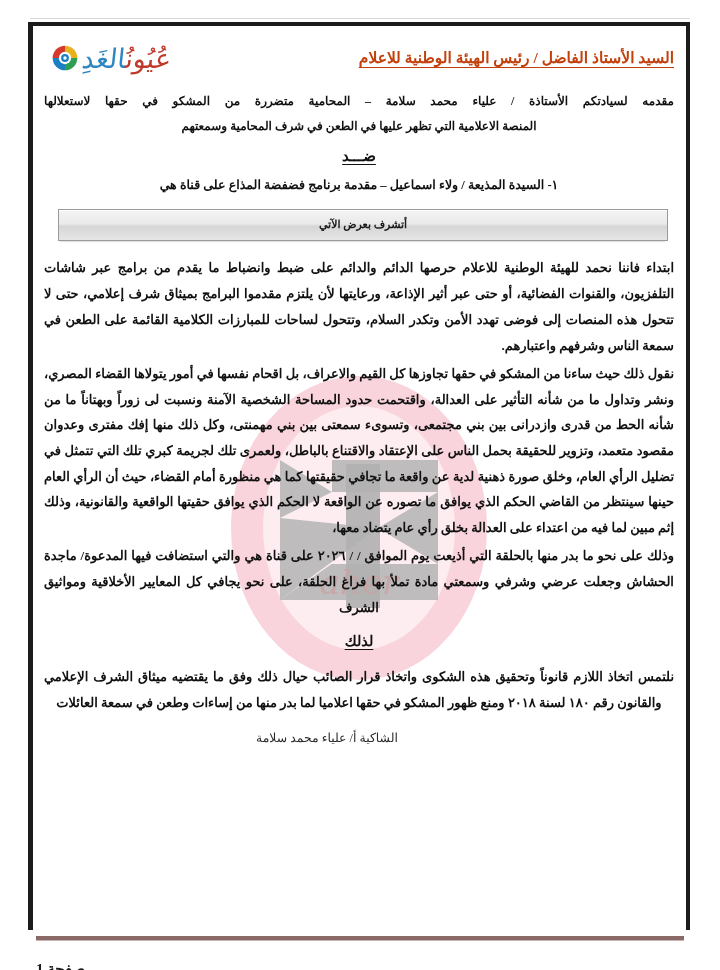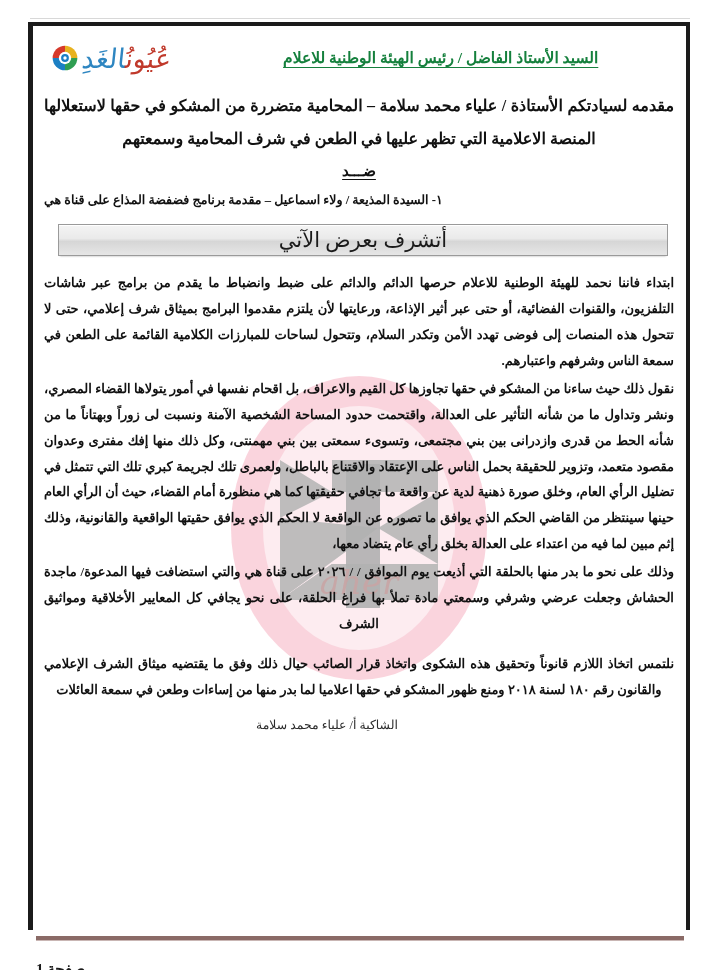--- a/index.html
+++ b/index.html
@@ -70,36 +70,35 @@
     font-size:27px;line-height:1;
     letter-spacing:-1px;
     white-space:nowrap;
     transform:skewX(-6deg);
   }
   .logo-word .red{color:#c0392b;}
   .logo-word .blue{color:#2e86c1;}
 
   .head-title{
     flex:1;
-    text-align:center;
     font-weight:bold;
     font-size:15.5px;
     text-decoration:underline;
     text-underline-offset:4px;
     letter-spacing:0px;
-    color:#15803d;
+    color:#c2410c;
     white-space:nowrap;
     padding-left:26px;
   }
 
   
   .intro{
     position:relative;z-index:2;
     margin-top:6px;
-    font-size:16px;
+    font-size:12px;
     font-weight:bold;
     line-height:1.95;
     color:#111;
     text-align:justify;
     text-align-last:center;
   }
   .intro .l1{display:block;text-align:justify;text-align-last:justify;}
   .intro .l2{display:block;text-align:center;margin-top:2px;}
 
   .contra{
@@ -110,40 +109,40 @@
     color:#111;
   }
   .contra span{
     text-decoration:underline;
     text-underline-offset:3px;
     letter-spacing:1px;
   }
 
   .defendant{
     position:relative;z-index:2;
-    text-align:left;
+    text-align:center;
     font-size:12.6px;font-weight:bold;
     margin-top:12px;
     color:#111;
   }
 
   
   .banner{
     position:relative;z-index:2;
     margin:16px 6px 0 14px;
     height:30px;
     display:flex;align-items:center;justify-content:center;
     background:linear-gradient(to bottom,#f4f4f4 0%,#eaeaea 45%,#d6d6d6 55%,#e6e6e6 100%);
     border:1px solid #9a9a9a;
     box-shadow:0 1px 0 #ffffff inset, 0 2px 2px -2px rgba(0,0,0,.35);
   }
   .banner-text{
-    font-size:21px;
+    font-size:11px;
     color:#1a1a1a;
-    font-weight:normal;
+    font-weight:bold;
   }
 
   
   .body{
     position:relative;z-index:2;
     margin-top:14px;
     font-size:13px;
     font-weight:bold;
     color:#111;
     line-height:2.00;
@@ -260,20 +259,21 @@
     <div class="banner">
       <span class="banner-text">أتشرف بعرض الآتي</span>
     </div>
 
     <div class="body">
       <p class="para">ابتداء فاننا نحمد للهيئة الوطنية للاعلام حرصها الدائم والدائم على ضبط وانضباط ما يقدم من برامج عبر شاشات التلفزيون، والقنوات الفضائية، أو حتى عبر أثير الإذاعة، ورعايتها لأن يلتزم مقدموا البرامج بميثاق شرف إعلامي، حتى لا تتحول هذه المنصات إلى فوضى تهدد الأمن وتكدر السلام، وتتحول لساحات للمبارزات الكلامية القائمة على الطعن في سمعة الناس وشرفهم واعتبارهم.</p>
       <p class="para tight">نقول ذلك حيث ساءنا من المشكو في حقها تجاوزها كل القيم والاعراف، بل اقحام نفسها في أمور يتولاها القضاء المصري، ونشر وتداول ما من شأنه التأثير على العدالة، واقتحمت حدود المساحة الشخصية الآمنة ونسبت لى زوراً وبهتاناً ما من شأنه الحط من قدرى وازدرانى بين بني مجتمعى، وتسوىء سمعتى بين بني مهمنتى، وكل ذلك منها إفك مفترى وعدوان مقصود متعمد، وتزوير للحقيقة بحمل الناس على الإعتقاد والاقتناع بالباطل، ولعمرى تلك لجريمة كبري تلك التي تتمثل في تضليل الرأي العام، وخلق صورة ذهنية لدية عن واقعة ما تجافي حقيقتها كما هي منظورة أمام القضاء، حيث أن الرأي العام حينها سينتظر من القاضي الحكم الذي يوافق ما تصوره عن الواقعة لا الحكم الذي يوافق حقيتها الواقعية والقانونية، وذلك إثم مبين لما فيه من اعتداء على العدالة بخلق رأي عام يتضاد معها،</p>
       <p class="para para-last-center">وذلك على نحو ما بدر منها بالحلقة التي أذيعت يوم        الموافق   /   / ٢٠٢٦ على قناة هي والتي استضافت فيها المدعوة/ ماجدة الحشاش  وجعلت عرضي وشرفي وسمعتي مادة تملأ بها فراغ الحلقة، على نحو يجافي كل المعايير الأخلاقية ومواثيق الشرف</p>
     </div>
 
+    <div class="lizalik"><span>لذلك</span></div>
 
     <div class="body">
       <p class="para para-last-center">نلتمس اتخاذ اللازم قانوناً وتحقيق هذه الشكوى واتخاذ قرار الصائب حيال ذلك وفق ما يقتضيه ميثاق الشرف الإعلامي والقانون رقم ١٨٠ لسنة ٢٠١٨ ومنع ظهور المشكو في حقها اعلاميا لما بدر منها من إساءات وطعن في سمعة العائلات</p>
     </div>
 
 
     <div class="sign">الشاكية أ/ علياء محمد سلامة</div>
 
   </div>
 

